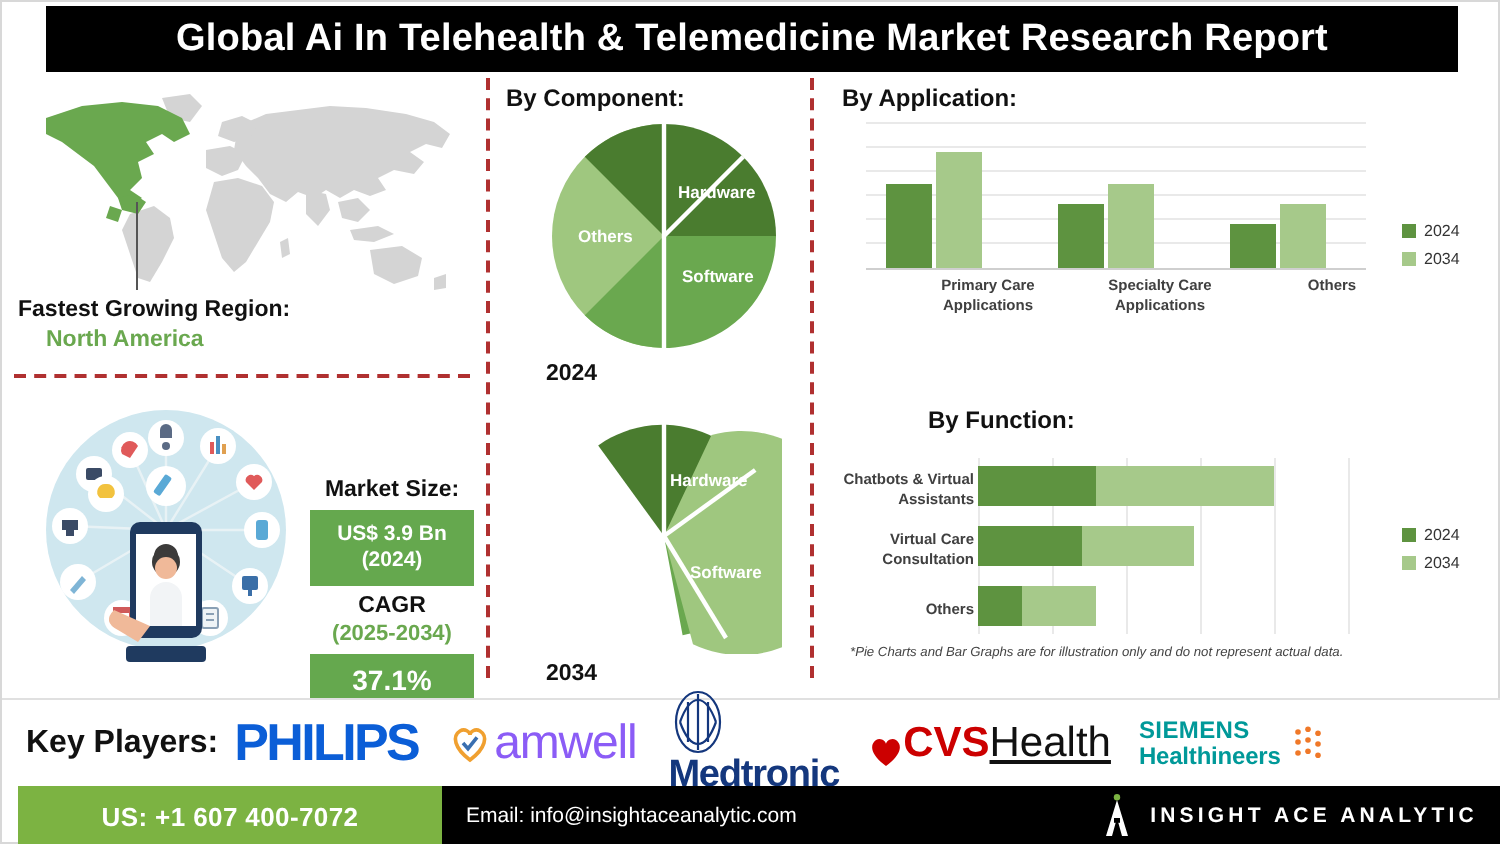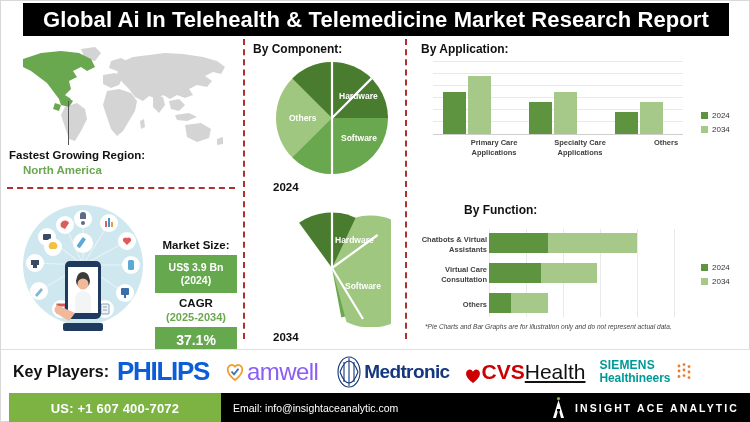--- a/index.html
+++ b/index.html
@@ -18,21 +18,21 @@
 
   
   .header-bar {
     position: absolute; left: 22px; top: 2px;
     width: 706px; height: 33px;
     background: #000000;
     display: flex; align-items: center; justify-content: center;
   }
   .header-title {
     color: #ffffff;
-    font-size: 22px;
+    font-size: 19px;
     font-weight: bold;
     letter-spacing: 0.1px;
     white-space: nowrap;
   }
 
   
   .left-col {
     position: absolute; left: 0; top: 38px;
     width: 238px; height: 307px;
   }
@@ -201,21 +201,21 @@
     font-size: 26px; font-weight: bold; color: #0b5ed7;
     letter-spacing: -1.3px; margin-right: 14px;
   }
   #logo-amwell {
     font-size: 24px; color: #8b5cf6; letter-spacing: -0.6px;
     margin-right: 16px; display: flex; align-items: center;
   }
   #logo-medtronic {
     font-size: 19px; font-weight: bold; color: #14377d;
     letter-spacing: -0.6px; margin-right: 14px;
-    display: flex; align-items: center;
+    display: flex; align-items: flex-start; flex-direction: column;
   }
   #logo-cvs {
     font-size: 21px; margin-right: 14px;
     display: flex; align-items: flex-end;
   }
   #logo-cvs .cvs { font-weight: bold; color: #cc0000; }
   #logo-cvs .health { color: #111; text-decoration: underline; }
   #logo-siemens {
     display: flex; flex-direction: column;
     line-height: 1.05; margin-right: 6px;

